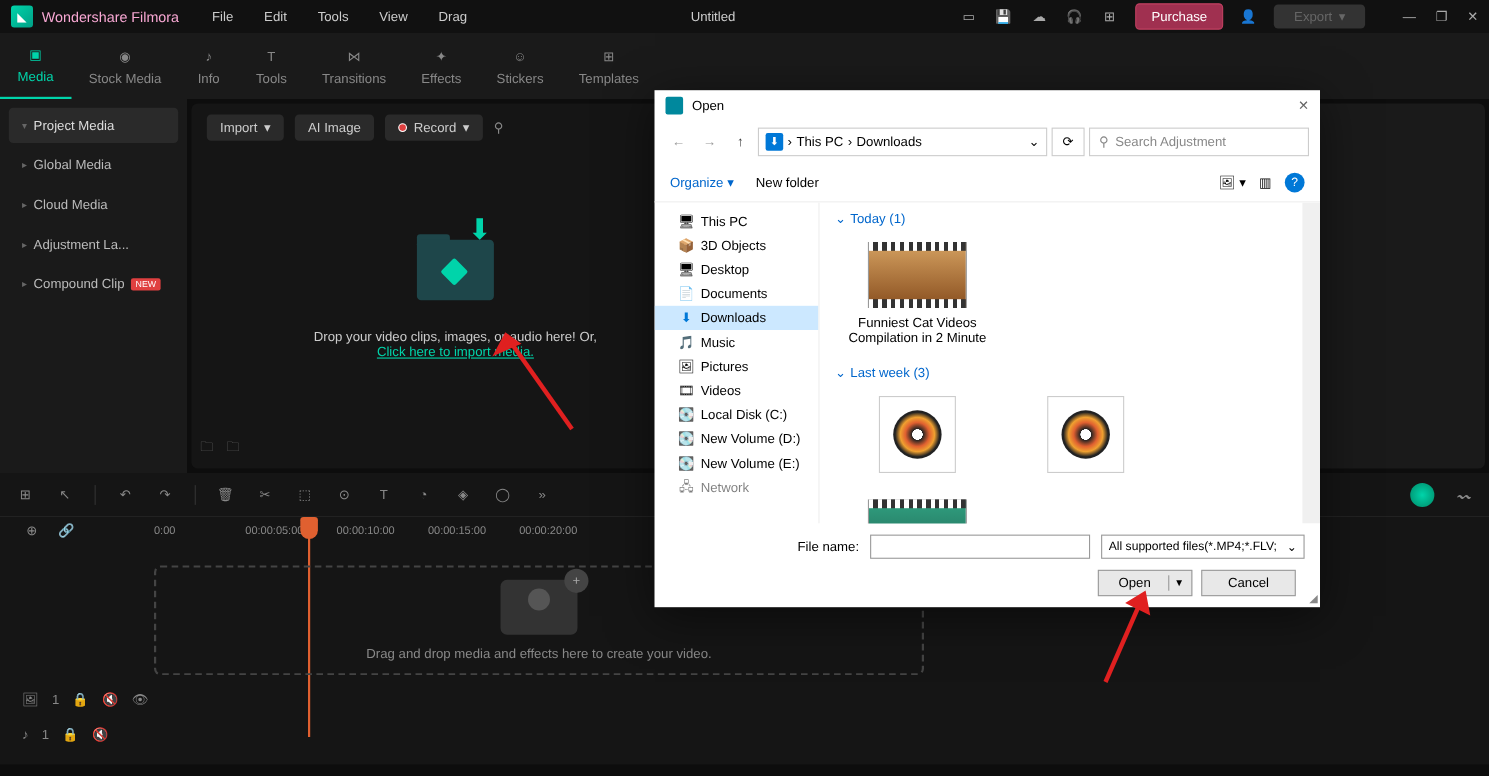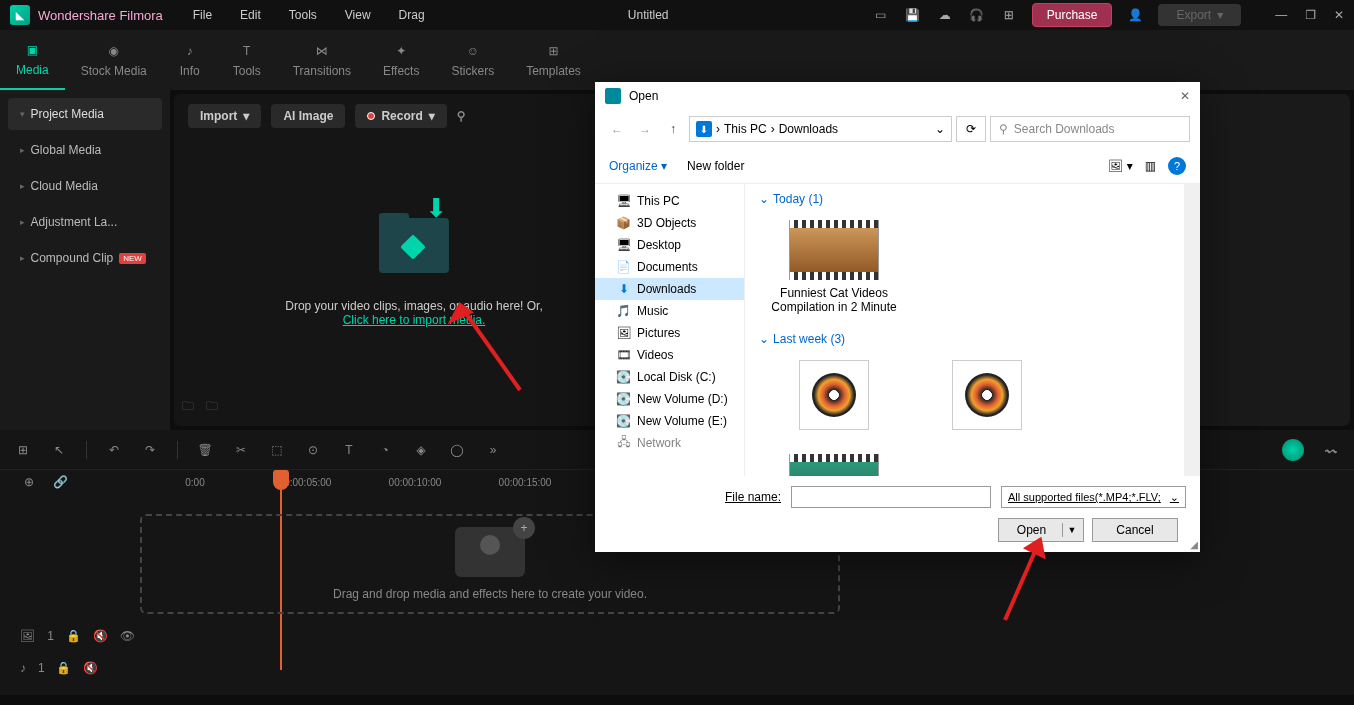--- a/index.html
+++ b/index.html
@@ -25,21 +25,21 @@
 .tab-item.active { color: #00d4aa; border-bottom: 2px solid #00d4aa; }
 .tab-icon { width: 22px; height: 18px; display: flex; align-items: center; justify-content: center; }
 
 .left-panel { width: 170px; background: #1a1a1a; padding: 8px; }
 .sidebar-item { padding: 9px 12px; border-radius: 4px; margin-bottom: 4px; display: flex; align-items: center; gap: 6px; color: #bbb; }
 .sidebar-item.selected { background: #2a2a2a; color: #ddd; }
 .chevron { font-size: 9px; color: #666; }
 .new-badge { background: #e04040; color: #fff; font-size: 8px; padding: 1px 4px; border-radius: 2px; }
 
 .center-panel { flex: 1; background: #151515; position: relative; border-radius: 6px; margin: 4px; }
-.center-toolbar { display: flex; align-items: center; gap: 10px; padding: 10px 14px; font-weight: bold; }
+.center-toolbar { display: flex; align-items: center; gap: 10px; padding: 10px 14px; }
 .ct-btn { background: #2a2a2a; padding: 5px 12px; border-radius: 4px; color: #ccc; display: flex; align-items: center; gap: 6px; }
 .ct-record { background: #2a2a2a; padding: 5px 12px; border-radius: 4px; color: #ccc; display: flex; align-items: center; gap: 6px; }
 .rec-dot { width: 8px; height: 8px; background: #e04040; border-radius: 50%; border: 1px solid #fff; }
 .search-box { flex: 1; background: #2a2a2a; padding: 5px 10px; border-radius: 4px; display: flex; align-items: center; gap: 6px; color: #666; }
 .drop-zone { position: absolute; left: 50%; top: 50%; transform: translate(-50%,-50%); text-align: center; width: 320px; }
 .drop-icon { width: 90px; height: 90px; margin: 0 auto 16px; position: relative; }
 .folder-shape { position: absolute; left: 10px; top: 25px; width: 70px; height: 55px; background: #1e464a; border-radius: 4px; }
 .folder-tab { position: absolute; left: 10px; top: 20px; width: 30px; height: 10px; background: #1e464a; border-radius: 3px 3px 0 0; }
 .dl-arrow { position: absolute; right: 12px; top: 0; color: #00d4aa; font-size: 26px; }
 .folder-logo { position: absolute; left: 35px; top: 45px; width: 18px; height: 18px; background: #00d4aa; border-radius: 2px; transform: rotate(45deg); }
@@ -59,21 +59,21 @@
 
 
 .timeline { height: 265px; background: #151515; }
 .tl-toolbar { height: 40px; display: flex; align-items: center; padding: 0 14px; gap: 18px; border-bottom: 1px solid #222; }
 .tl-icon { color: #888; display: flex; align-items: center; justify-content: center; width: 18px; height: 18px; }
 .tl-sep { width: 1px; height: 18px; background: #333; }
 .ai-icon { margin-left: auto; width: 22px; height: 22px; background: radial-gradient(#00d4aa,#008866); border-radius: 50%; }
 .audio-icon { width: 18px; height: 18px; display: flex; align-items: center; justify-content: center; }
 
 .ruler { height: 24px; display: flex; align-items: center; padding-left: 140px; gap: 0; position: relative; color: #888; font-size: 10px; }
-.ruler-mark { width: 110px; text-align: center; }
+.ruler-mark { width: 83px; }
 .playhead { position: absolute; left: 140px; top: 0; width: 2px; height: 200px; background: #e06030; }
 .playhead::before { content: ''; position: absolute; top: 0; left: -7px; width: 16px; height: 20px; background: #e06030; border-radius: 3px 3px 8px 8px; }
 
 .tracks { padding-left: 0; position: relative; }
 .track-row { height: 32px; display: flex; align-items: center; }
 .track-controls { width: 140px; display: flex; align-items: center; gap: 12px; padding-left: 20px; color: #888; }
 .drop-track { margin-left: 140px; margin-top: 20px; width: 700px; height: 100px; border: 2px dashed #444; border-radius: 6px; display: flex; flex-direction: column; align-items: center; justify-content: center; gap: 10px; position: relative; }
 .drop-thumb { width: 70px; height: 50px; background: #333; border-radius: 6px; position: relative; display: flex; align-items: center; justify-content: center; }
 .drop-thumb::before { content: ''; width: 20px; height: 20px; background: #555; border-radius: 50%; position: absolute; top: 8px; }
 .add-badge { position: absolute; top: -10px; right: -10px; width: 22px; height: 22px; background: #444; border-radius: 50%; display: flex; align-items: center; justify-content: center; color: #aaa; }
@@ -104,21 +104,21 @@
 .fd-group { color: #0066cc; margin-bottom: 8px; display: inline-flex; align-items: center; gap: 4px; }
 .fd-file { display: inline-block; width: 130px; text-align: center; vertical-align: top; margin: 0 10px 18px; }
 .fd-thumb { width: 90px; height: 60px; margin: 0 auto 6px; background: linear-gradient(#d4a060,#8a5020); border: 1px solid #999; position: relative; }
 .fd-thumb::before, .fd-thumb::after { content: ''; position: absolute; left: 0; right: 0; height: 8px; background: repeating-linear-gradient(90deg,#fff 0,#fff 4px,#333 4px,#333 8px); }
 .fd-thumb::before { top: -1px; } .fd-thumb::after { bottom: -1px; }
 .fd-audio-thumb { width: 70px; height: 70px; margin: 0 auto 6px; background: #fff; border: 1px solid #ccc; display: flex; align-items: center; justify-content: center; }
 .fd-disc { width: 44px; height: 44px; border-radius: 50%; background: radial-gradient(circle,#fff 0,#fff 15%,#222 16%,#e06030 35%,#f0a030 50%,#222 65%); }
 .fd-scrollbar { width: 16px; background: #f0f0f0; }
 
 .fd-footer { padding: 10px 14px; }
-.fd-filename-row { display: flex; align-items: center; gap: 10px; margin-bottom: 10px; text-decoration: underline; }
+.fd-filename-row { display: flex; align-items: center; gap: 10px; margin-bottom: 10px; }
 .fd-filename-input { width: 200px; height: 22px; border: 1px solid #999; background: #fff; }
 .fd-filter { width: 185px; height: 22px; border: 1px solid #999; display: flex; align-items: center; padding: 0 6px; justify-content: space-between; font-size: 11px; }
 .fd-buttons { display: flex; justify-content: flex-end; gap: 8px; padding-right: 8px; }
 .fd-btn { width: 86px; height: 24px; border: 1px solid #999; background: #e8e8e8; display: flex; align-items: center; justify-content: center; font-size: 12px; }
 .fd-open { display: flex; }
 .fd-open-main { width: 62px; border-right: 1px solid #999; display: flex; align-items: center; justify-content: center; }
 .fd-open-drop { width: 18px; display: flex; align-items: center; justify-content: center; font-size: 9px; }
 .fd-resize { position: absolute; bottom: 2px; right: 2px; color: #888; font-size: 10px; }
 
 
@@ -354,21 +354,21 @@
       <span class="fd-bc-dl">⬇</span>
       <span>›</span>
       <span>This PC</span>
       <span>›</span>
       <span>Downloads</span>
       <span style="margin-left:auto">⌄</span>
     </div>
     <div class="fd-refresh">⟳</div>
     <div class="fd-search">
         <span>⚲</span>
-        <span>Search Downloads</span>
+        <span>Search Adjustment</span>
       </div>
   </div>
   <div class="fd-toolbar">
     <span class="fd-org"><span>Organize</span> ▾</span>
     <span>New folder</span>
     <div class="fd-right-icons">
       <span>🖼 ▾</span>
       <span>▥</span>
       <span class="fd-help">?</span>
     </div>

